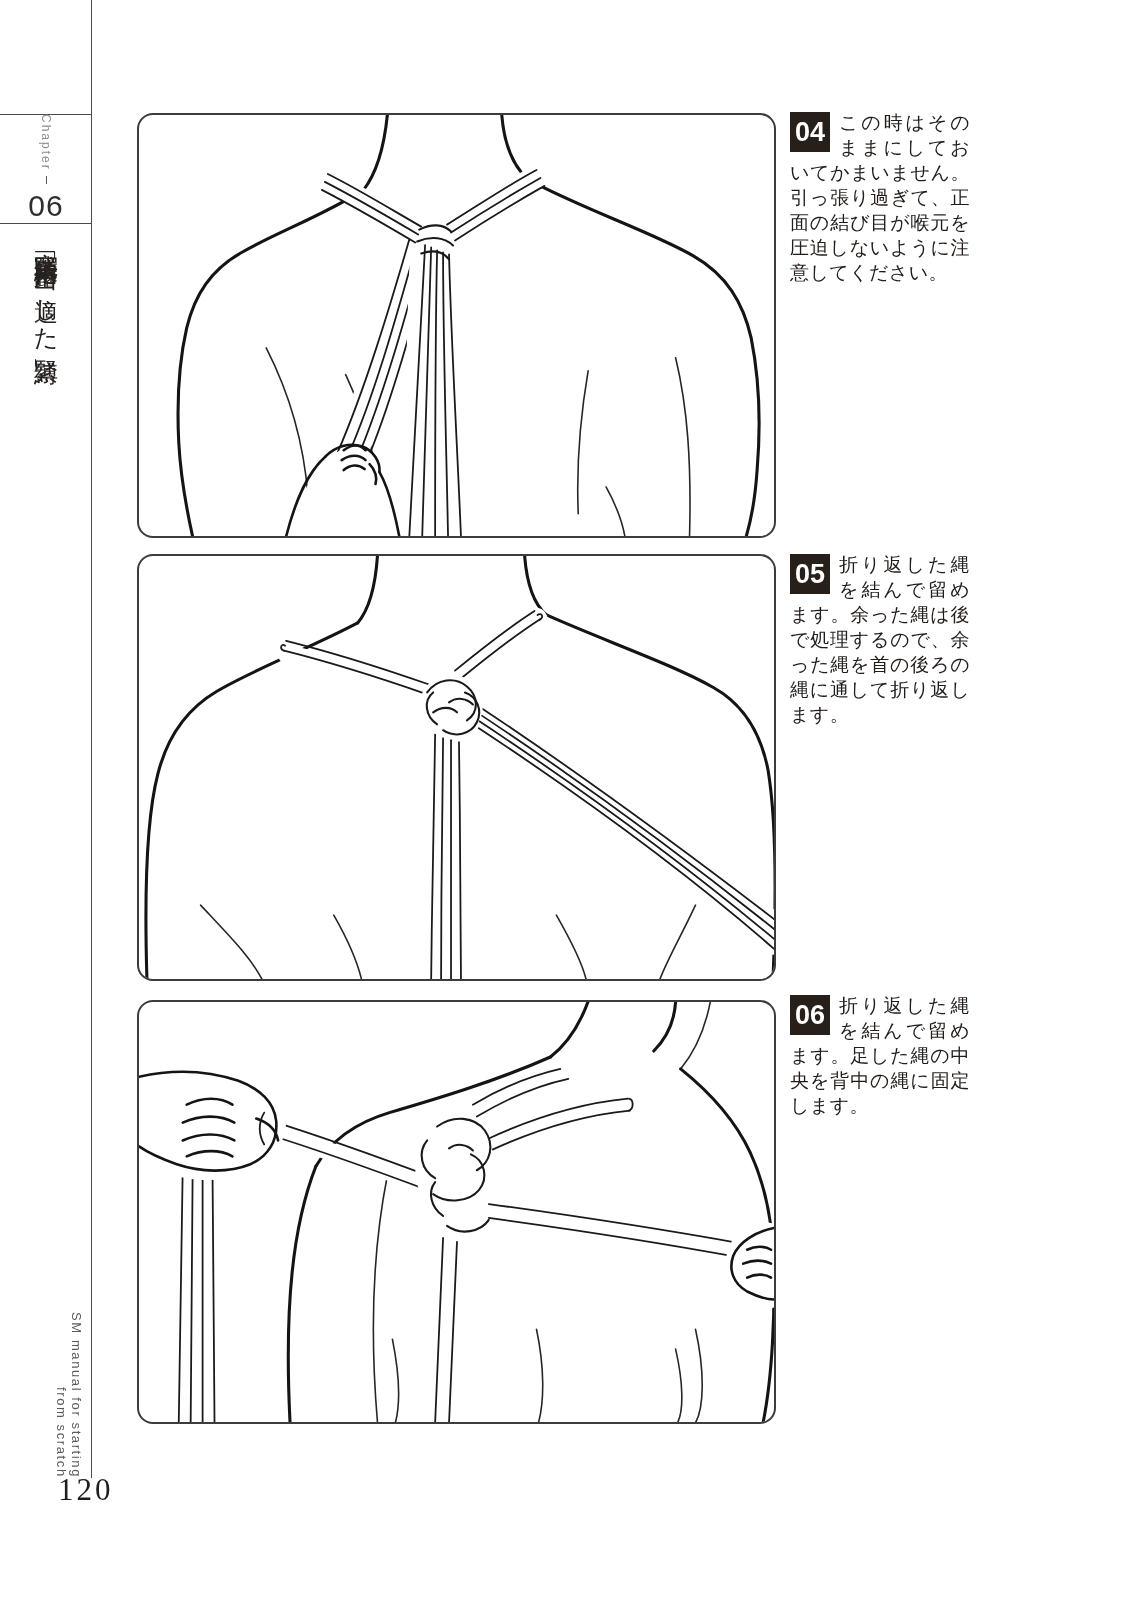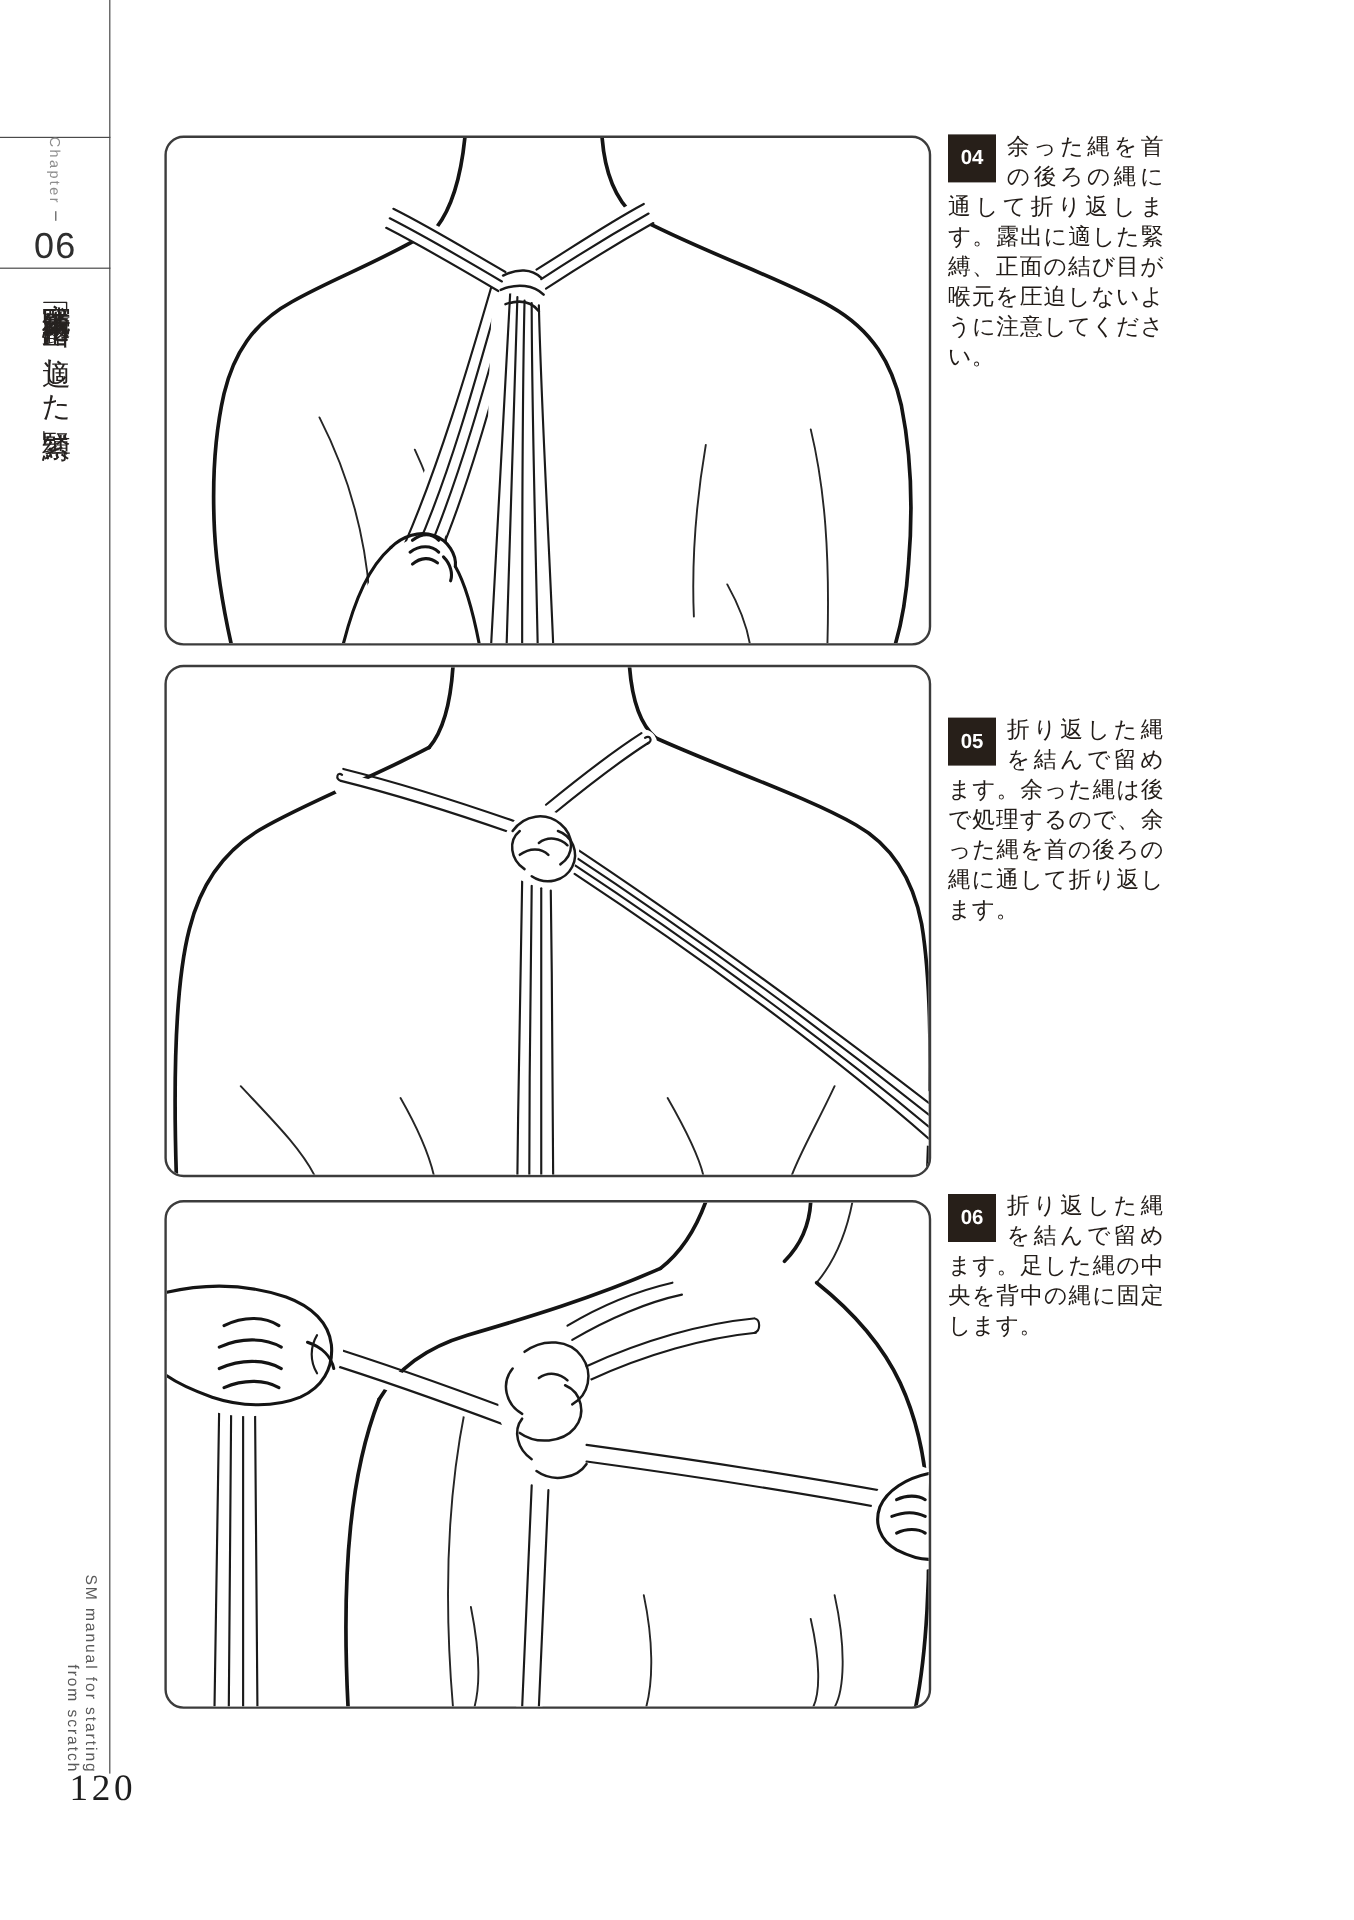--- a/index.html
+++ b/index.html
@@ -40,23 +40,23 @@
   .sb{fill:none;stroke:#141414;stroke-width:3.1;stroke-linecap:round;stroke-linejoin:round;}
   .sd{fill:none;stroke:#262626;stroke-width:1.6;stroke-linecap:round;}
   .sr{fill:none;stroke:#1a1a1a;stroke-width:1.8;stroke-linecap:round;}
   .sk{fill:none;stroke:#1a1a1a;stroke-width:2.1;stroke-linecap:round;}
   .sh{fill:none;stroke:#141414;stroke-width:2.6;stroke-linecap:round;stroke-linejoin:round;}
   .uw{fill:none;stroke:#ffffff;stroke-linecap:round;}
   .uf{fill:#ffffff;stroke:none;}
 
   
   .step{position:absolute;left:790px;width:180px;}
-  .st1{top:110px;} .st2{top:552px;margin-top:44px;} .st3{top:993px;}
+  .st1{top:110px;} .st2{top:552px;} .st3{top:993px;}
   .step-badge{float:left;width:40px;height:40px;margin:2px 9px 6px 0;background:#271f19;
-              color:#fff;font-size:17px;font-weight:bold;text-align:center;line-height:40px;}
+              color:#fff;font-size:27px;font-weight:bold;text-align:center;line-height:40px;}
   .step-text{font-size:19px;line-height:25px;letter-spacing:0.4px;text-align:justify;
              overflow-wrap:anywhere;color:#221c18;}
 </style>
 </head>
 <body>
 
 <div class="page">
 
   <div class="vrule"></div>
   <div class="hrule h1"></div>
@@ -233,21 +233,21 @@
       <ellipse class="uf" cx="628" cy="266" rx="38" ry="44"></ellipse>
       <path class="sh" d="M 639 228 C 620 232 604 242 598 256 C 593 270 598 284 612 292 C 624 298 634 300 639 300"></path>
       <path class="sh" d="M 612 250 C 620 246 630 246 636 250"></path>
       <path class="sh" d="M 608 264 C 618 260 628 260 636 264"></path>
       <path class="sh" d="M 612 278 C 620 274 630 274 636 278"></path>
     </svg>
   </figure>
 
   <div class="step st1">
     <div class="step-badge">04</div>
-    <div class="step-text">余った縄を首の後ろの縄に通して折り返します。露出に適した緊縛、正面の結び目が喉元を圧迫しないように注意してください。</div>
+    <div class="step-text">この時はそのままにしておいてかまいません。引っ張り過ぎて、正面の結び目が喉元を圧迫しないように注意してください。</div>
   </div>
 
   <div class="step st2">
     <div class="step-badge">05</div>
     <div class="step-text">折り返した縄を結んで留めます。余った縄は後で処理するので、余った縄を首の後ろの縄に通して折り返します。</div>
   </div>
 
   <div class="step st3">
     <div class="step-badge">06</div>
     <div class="step-text">折り返した縄を結んで留めます。足した縄の中央を背中の縄に固定します。</div>

